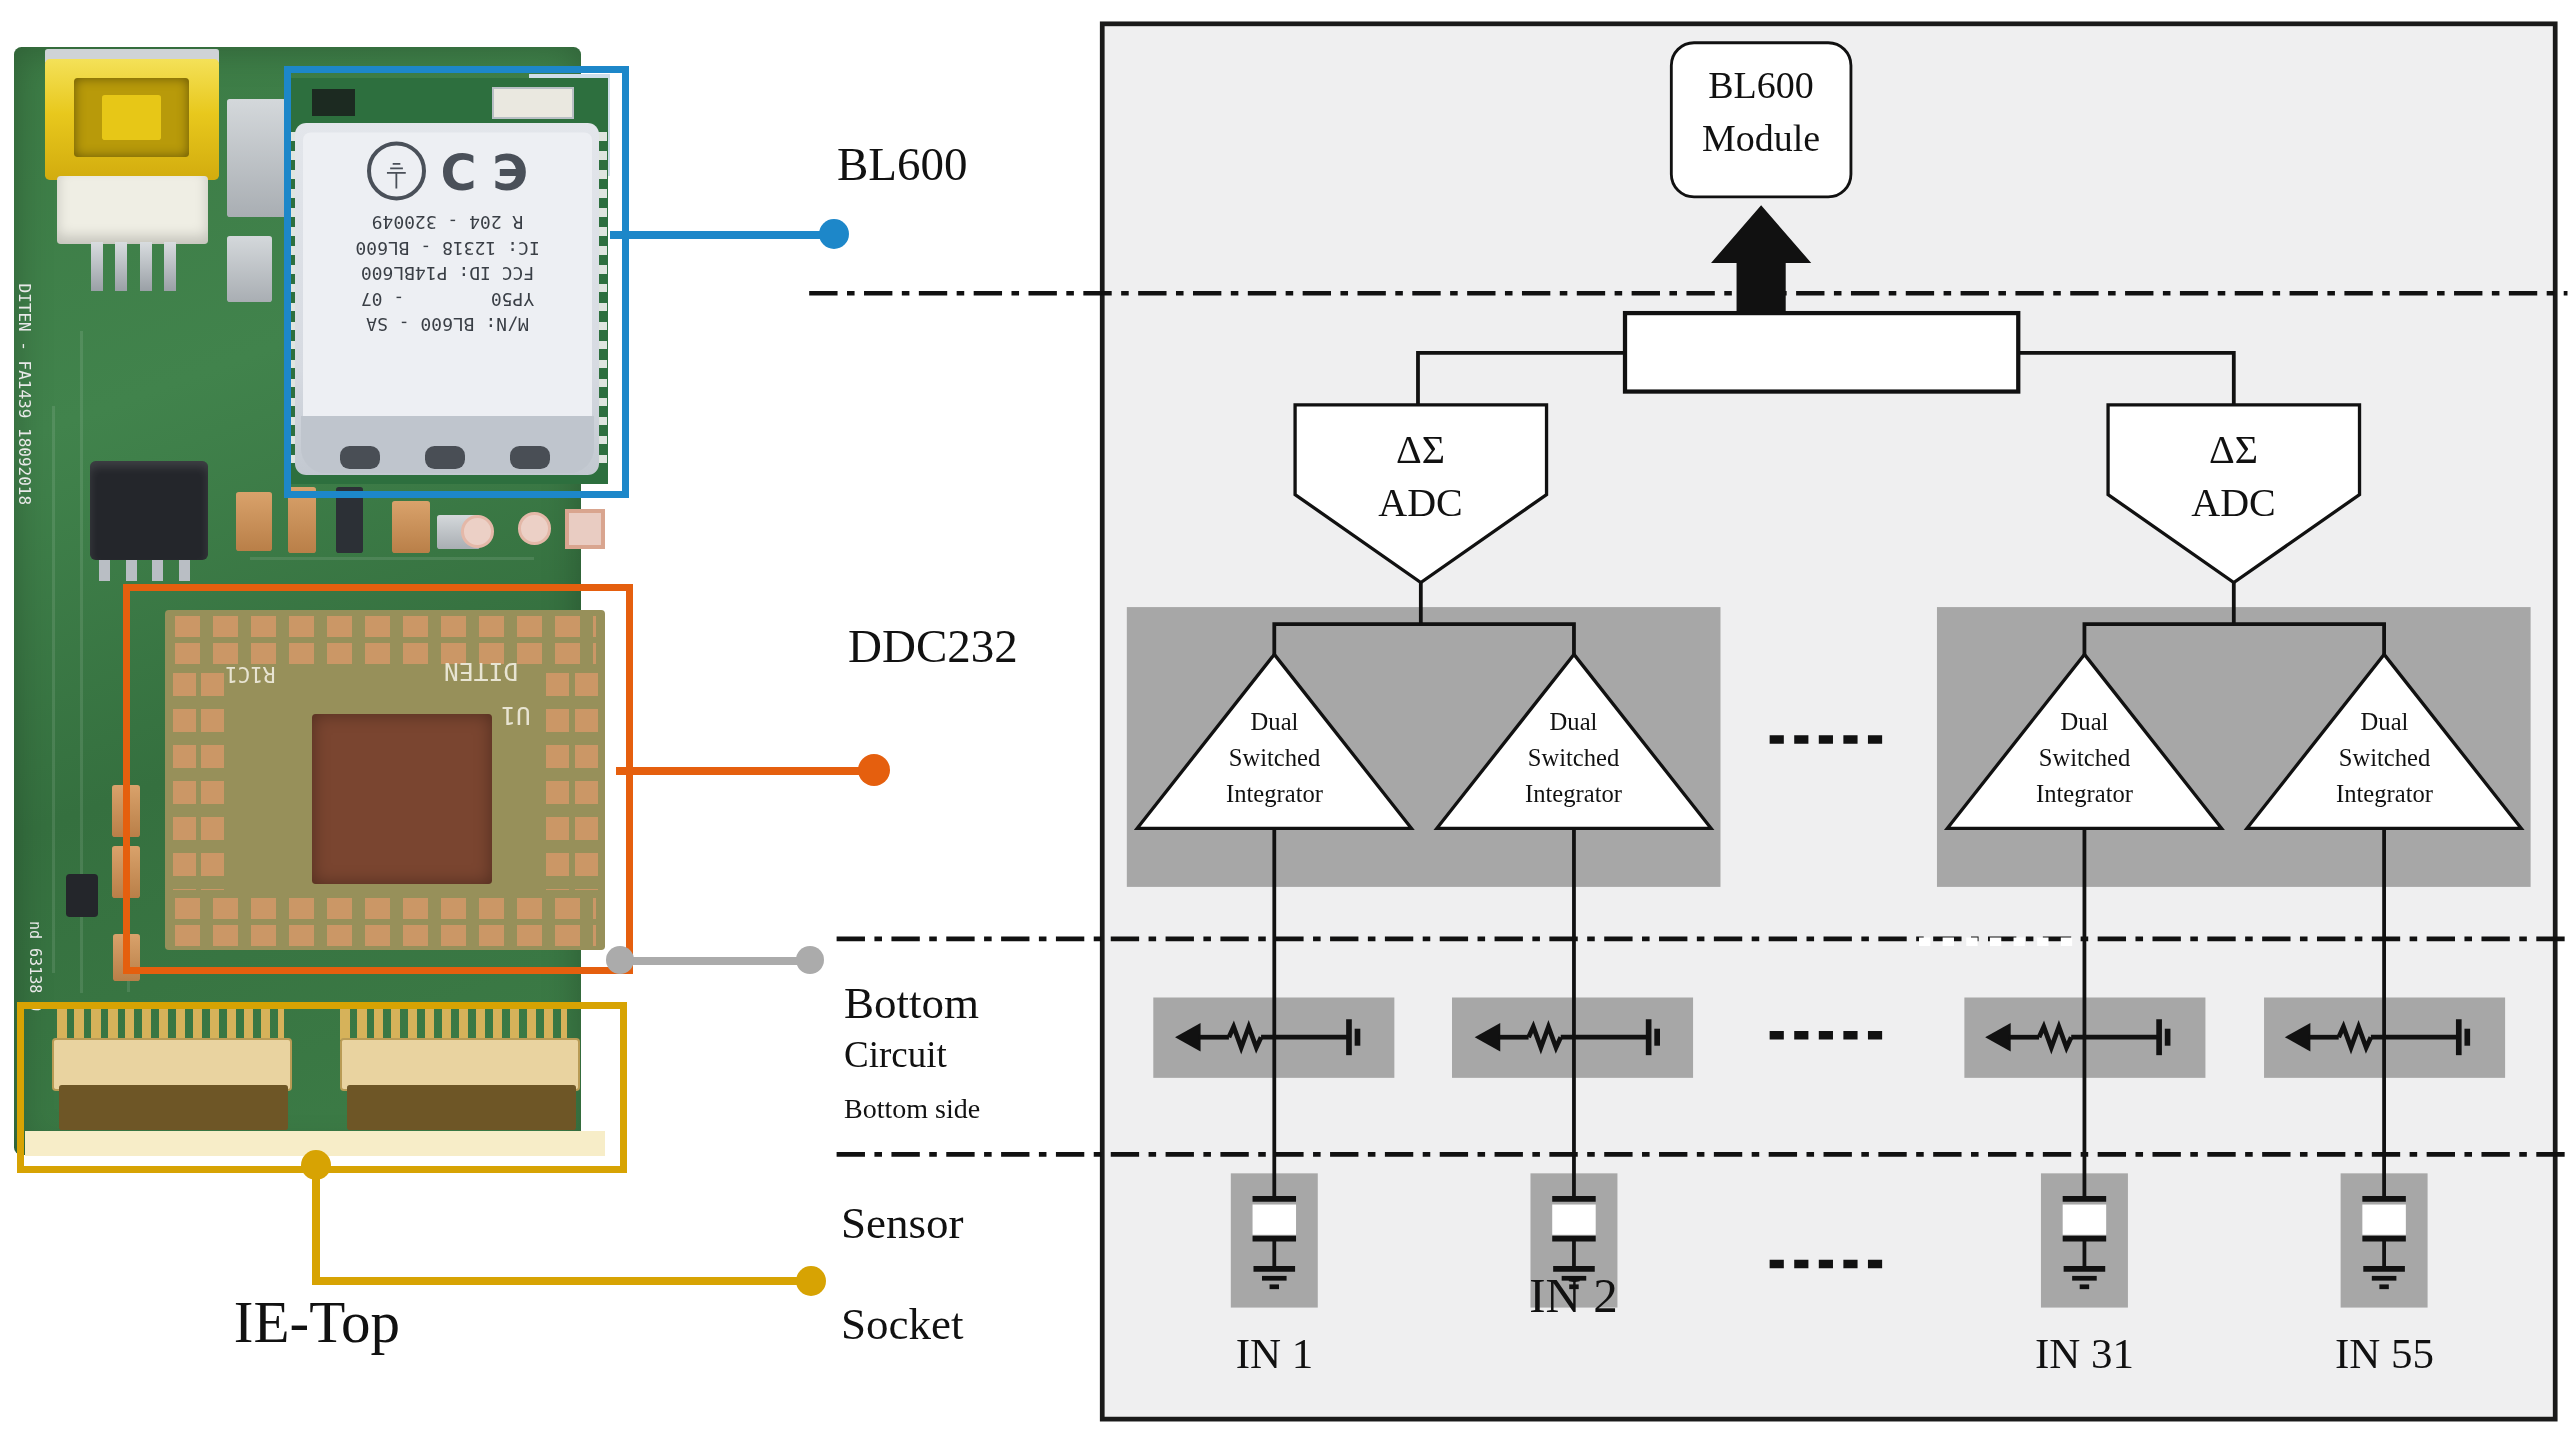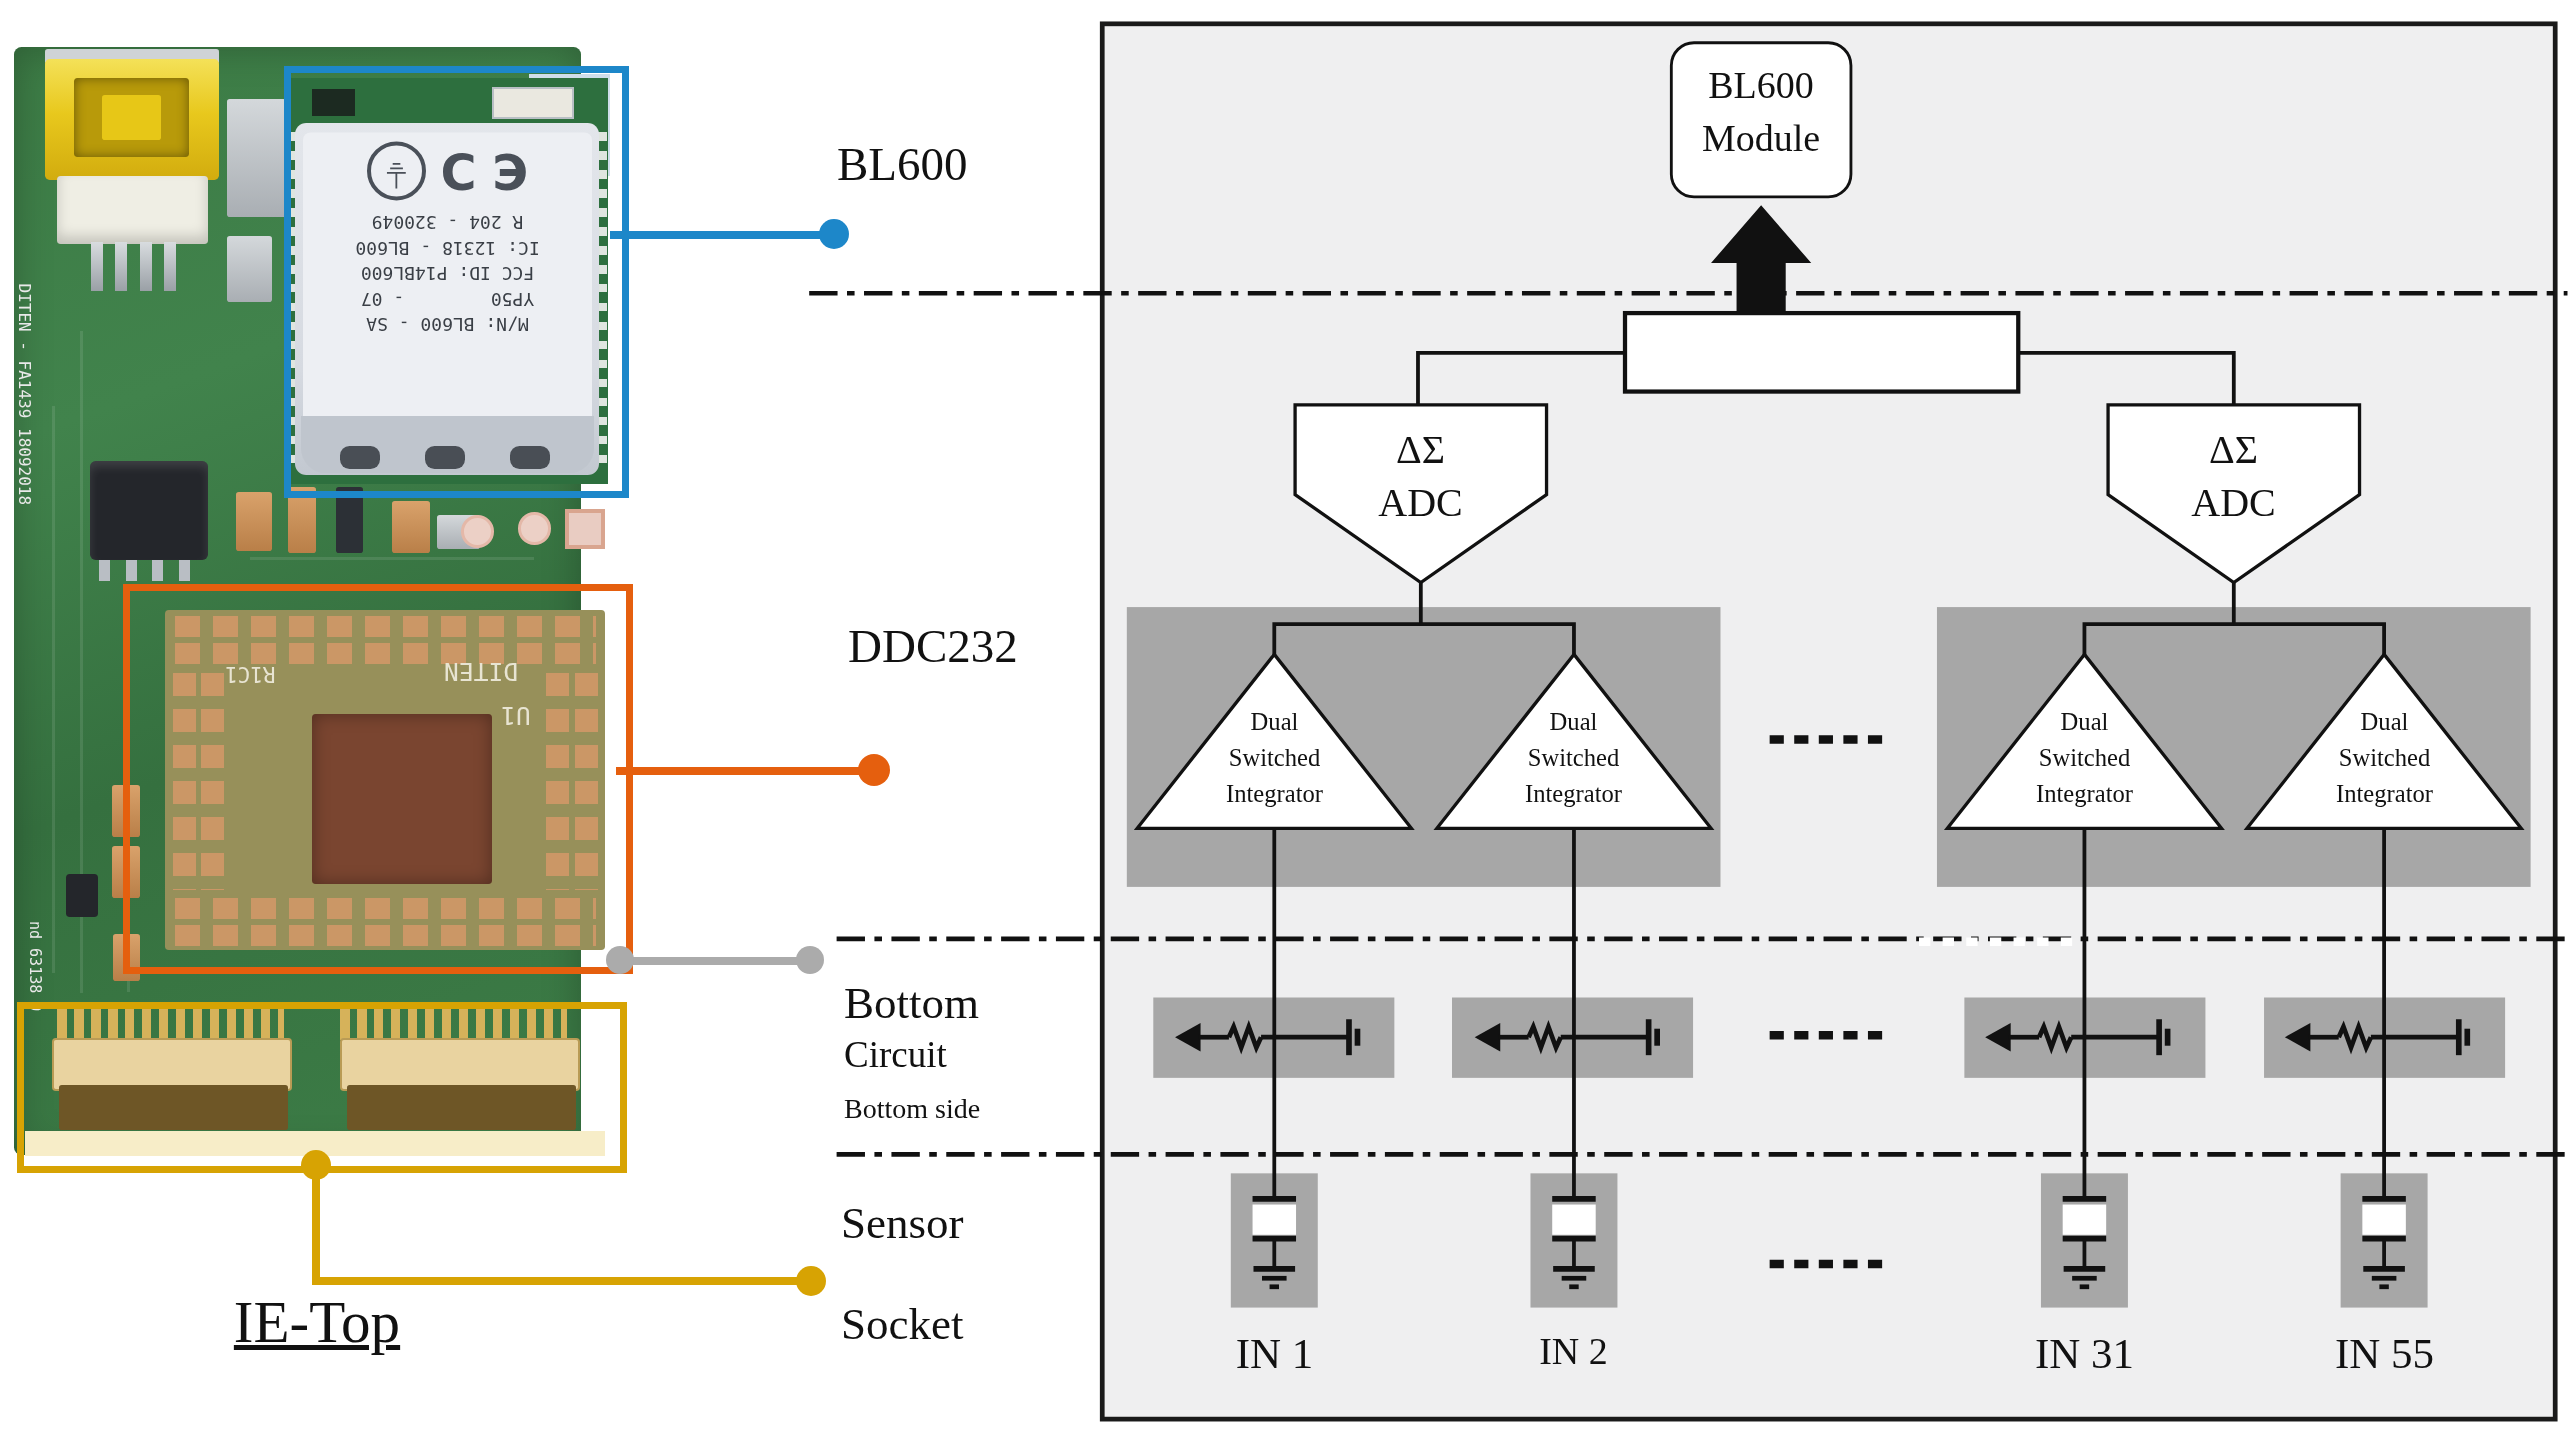--- a/index.html
+++ b/index.html
@@ -247,21 +247,21 @@
     <div>Switched</div>
     <div>Integrator</div>
   </div>
   <div class="abs dtext" style="left:2290px;top:704px;width:189px;font-size:24.6px;line-height:36px;">
     <div>Dual</div>
     <div>Switched</div>
     <div>Integrator</div>
   </div>
 
   <div class="abs dtext" style="left:1180px;top:1329px;width:189px;font-size:43px;">IN 1</div>
-  <div class="abs dtext" style="left:1479px;top:1329px;width:189px;font-size:38px;">IN 2</div>
+  <div class="abs dtext" style="left:1479px;top:1267px;width:189px;font-size:49px;">IN 2</div>
   <div class="abs dtext" style="left:1990px;top:1329px;width:189px;font-size:43px;">IN 31</div>
   <div class="abs dtext" style="left:2290px;top:1329px;width:189px;font-size:43px;">IN 55</div>
 
   <div id="pcb" class="abs">
     <div class="trace" style="left:38px;top:359px;width:2.8px;height:567px;"></div>
     <div class="trace" style="left:66px;top:284px;width:2.8px;height:662px;"></div>
     <div class="trace" style="left:236px;top:510px;width:284px;height:2.8px;"></div>
     <div class="trace" style="left:113px;top:586px;width:2.8px;height:359px;"></div>
   </div>
 
@@ -363,16 +363,16 @@
   <div class="abs cline" style="left:312px;top:1277px;width:499px;height:7.6px;background:#d7a303;"></div>
   <div class="abs cdot" style="left:796px;top:1266px;width:30px;height:30px;background:#d7a303;"></div>
 
   <div class="abs lbl" style="left:837px;top:137px;font-size:47px;">BL600</div>
   <div class="abs lbl" style="left:809px;top:619px;font-size:47px;margin-left:39px;">DDC232</div>
   <div class="abs lbl" style="left:844px;top:977px;font-size:45px;">Bottom</div>
   <div class="abs lbl" style="left:844px;top:1033px;font-size:37px;">Circuit</div>
   <div class="abs lbl" style="left:844px;top:1093px;font-size:28px;">Bottom side</div>
   <div class="abs lbl" style="left:841px;top:1197px;font-size:45px;">Sensor</div>
   <div class="abs lbl" style="left:841px;top:1298px;font-size:45px;">Socket</div>
-  <div class="abs lbl" style="left:175px;top:1288px;width:284px;font-size:59px;text-align:center;text-decoration:underline;">IE-Top</div>
+  <div class="abs lbl" style="left:175px;top:1288px;width:284px;font-size:59px;text-align:center;">IE-Top</div>
 
 </div>
 
 
 </body></html>

